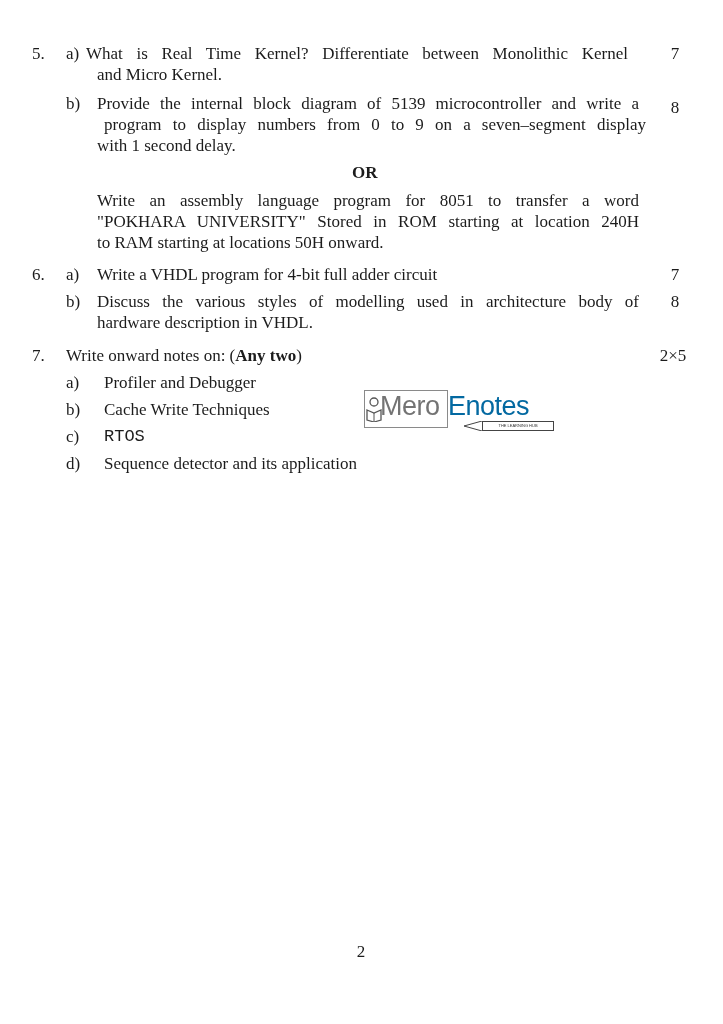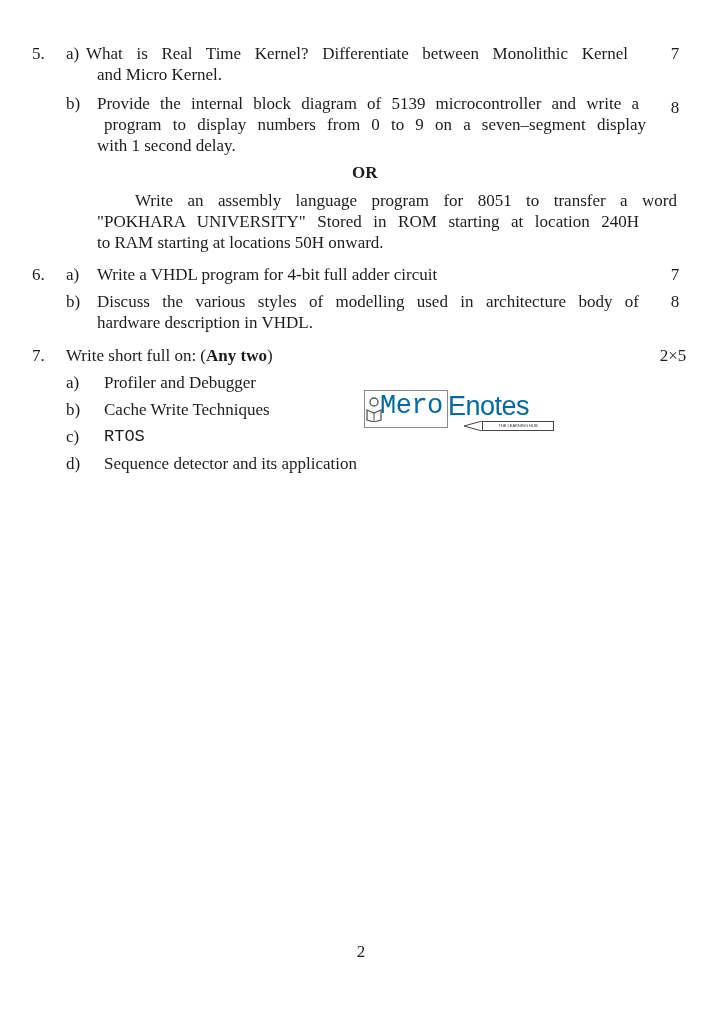--- a/index.html
+++ b/index.html
@@ -7,21 +7,21 @@
       width: 723px; height: 1024px; background: #ffffff; position: relative; overflow: hidden;
       font-family: "Liberation Serif", serif; color: #1c1c1c; font-size: 17px;
     }
     .abs { position: absolute; }
     .line { position: absolute; white-space: nowrap; line-height: 20px; }
     .just { position: absolute; text-align: justify; text-align-last: justify; white-space: nowrap; line-height: 20px; }
     .marks { position: absolute; width: 40px; text-align: center; line-height: 20px; }
     .bold { font-weight: bold; }
     .logo { position: absolute; left: 364px; top: 388px; width: 195px; height: 46px; }
     .logo-box { position: absolute; left: 0; top: 2px; width: 82px; height: 36px; border: 1px solid #8a8a8a; }
-    .logo-mero { position: absolute; left: 16px; top: 3px; font-family: Liberation Mono, monospace; font-size: 27px; color: #0369a1; letter-spacing: -0.5px; }
+    .logo-mero { position: absolute; left: 16px; top: 3px; font-family: Liberation Sans, sans-serif; font-size: 27px; color: #737373; letter-spacing: -0.5px; }
     .logo-enotes { position: absolute; left: 84px; top: 3px; font-family: "Liberation Sans", sans-serif; font-size: 27px; color: #0369a1; letter-spacing: -0.5px; }
     .logo-tag { position: absolute; left: 118px; top: 33px; width: 70px; height: 8px; border: 1px solid #444; font-family: "Liberation Sans", sans-serif; font-size: 4px; line-height: 8px; text-align: center; color: #333; }
     .page-num { position: absolute; left: 350px; top: 942px; width: 22px; text-align: center; font-size: 17px; }
   </style>
 </head>
 <body>
 
 <div>
   <span class="line" style="left:32px; top:44px;">5.</span>
   <span class="line" style="left:66px; top:44px;">a)</span>
@@ -30,40 +30,40 @@
   <span class="marks" style="left:655px; top:44px;">7</span>
 
   <span class="line" style="left:66px; top:94px;">b)</span>
   <span class="just" style="left:97px; top:94px; width:542px;">Provide the internal block diagram of 5139 microcontroller and write a</span>
   <span class="just" style="left:97px; top:115px; width:542px;margin-left:7px;">program to display numbers from 0 to 9 on a seven–segment display</span>
   <span class="line" style="left:97px; top:136px;">with 1 second delay.</span>
   <span class="marks" style="left:655px; top:98px;">8</span>
 
   <span class="line bold" style="left:352px; top:163px;">OR</span>
 
-  <span class="just" style="left:97px; top:191px; width:542px;margin-left:38px;">Write an assembly language program for 8051 to transfer a word</span>
+  <span class="just" style="left:97px; top:191px; width:542px;">Write an assembly language program for 8051 to transfer a word</span>
   <span class="just" style="left:97px; top:212px; width:542px;">"POKHARA UNIVERSITY" Stored in ROM starting at location 240H</span>
   <span class="line" style="left:97px; top:233px;">to RAM starting at locations 50H onward.</span>
 </div>
 
 <div>
   <span class="line" style="left:32px; top:265px;">6.</span>
   <span class="line" style="left:66px; top:265px;">a)</span>
   <span class="line" style="left:97px; top:265px;">Write a VHDL program for 4-bit full adder circuit</span>
   <span class="marks" style="left:655px; top:265px;">7</span>
 
   <span class="line" style="left:66px; top:292px;">b)</span>
   <span class="just" style="left:97px; top:292px; width:542px;">Discuss the various styles of modelling used in architecture body of</span>
   <span class="line" style="left:97px; top:313px;text-align:right;">hardware description in VHDL.</span>
   <span class="marks" style="left:655px; top:292px;">8</span>
 </div>
 
 <div>
   <span class="line" style="left:32px; top:346px;">7.</span>
-  <span class="line" style="left:66px; top:346px;"><span>Write short full on: (</span><span class="bold">Any two</span><span>)</span></span>
+  <span class="line" style="left:66px; top:346px;"><span>Write onward notes on: (</span><span class="bold">Any two</span><span>)</span></span>
   <span class="marks" style="left:653px; top:346px;">2×5</span>
 
   <span class="line" style="left:66px; top:373px;">a)</span>
   <span class="line" style="left:104px; top:373px;">Profiler and Debugger</span>
 
   <span class="line" style="left:66px; top:400px;">b)</span>
   <span class="line" style="left:104px; top:400px;">Cache Write Techniques</span>
 
   <span class="line" style="left:66px; top:427px;">c)</span>
   <span class="line" style="left:104px; top:427px;font-family:Liberation Mono, monospace;">RTOS</span>

